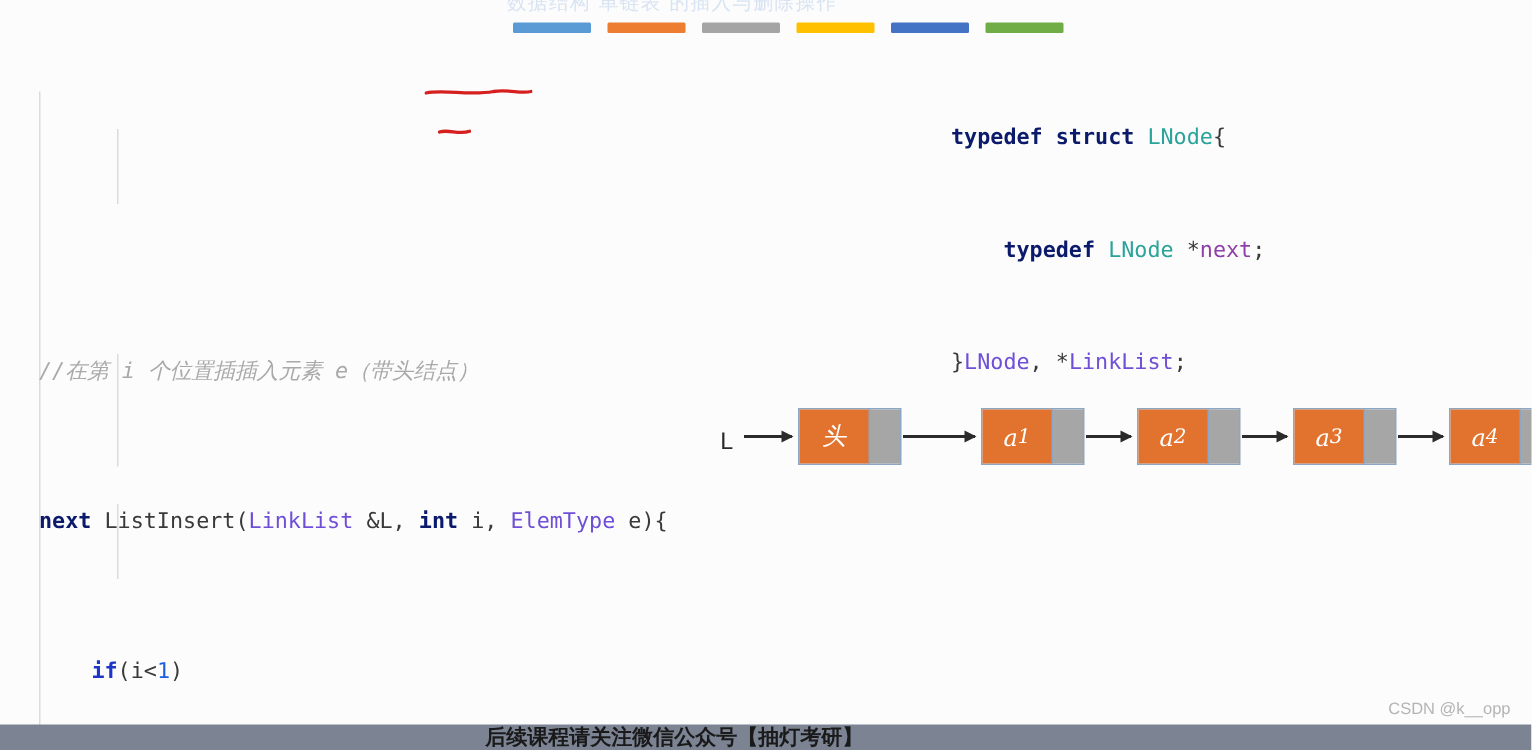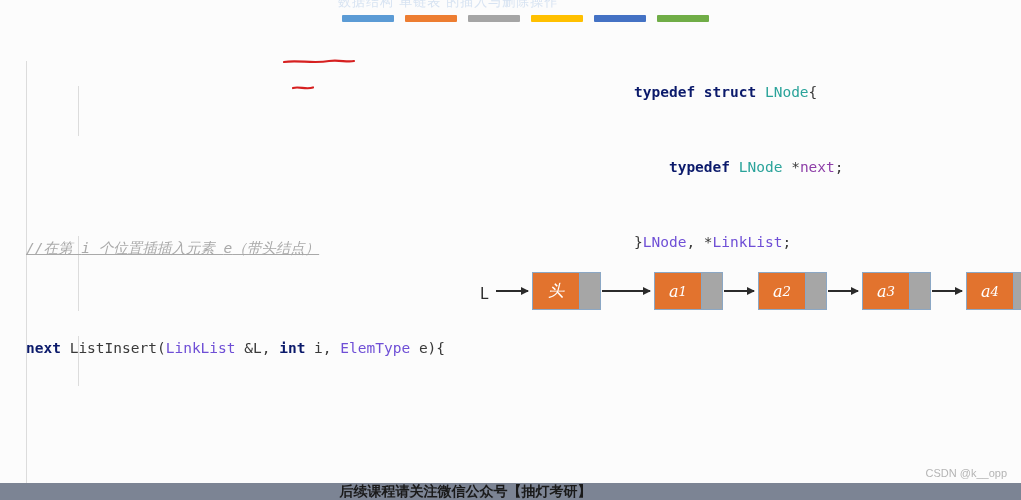--- a/index.html
+++ b/index.html
@@ -80,21 +80,21 @@
     position: relative;
   }
 
   
   .kw      { color: #0b1a6b; font-weight: bold; }        
   .kw2     { color: #1d36c8; font-weight: bold; }        
   .type    { color: #6f4fd6; }                            
   .type2   { color: #2aa39a; }                            
   .num     { color: #1a5fe0; }                            
   .mem     { color: #8e3fa8; }                            
-  .cmt     { color: #a9a9a9; font-style: italic; text-decoration: underline; }
+  .cmt     { color: #a9a9a9; font-style: italic; }
 
   
   .guide {
     position: absolute;
     width: 1px;
     background: #dcdcdc;
   }
 
   
   #red-underline-1 {
@@ -180,21 +180,20 @@
     position: absolute;
     left: 0;
     bottom: -1px;
     width: 899px;
     text-align: center;
     font-family: "DejaVu Sans", sans-serif;
     font-size: 14px;
     font-weight: bold;
     color: #1a1a1a;
     white-space: nowrap;
-    margin-left: 16px;
   }
   #watermark {
     position: absolute;
     right: 14px;
     bottom: 21px;
     font-family: "Liberation Sans", sans-serif;
     font-size: 11px;
     color: #b4b4b4;
     white-space: nowrap;
   }
@@ -220,20 +219,21 @@
 
     <div class="guide" style="left:0px;  top:25px;  height:440px;"></div>
     <div class="guide" style="left:52px; top:50px;  height:50px;"></div>
     <div class="guide" style="left:52px; top:200px; height:75px;"></div>
     <div class="guide" style="left:52px; top:300px; height:50px;"></div>
 
     <div class="line"><span class="cmt">//在第 <i>i</i> 个位置插插入元素 <i>e</i>（带头结点）</span></div>
 
     <div class="line"><span class="kw">next</span> ListInsert(<span class="type">LinkList</span> &amp;L, <span class="kw">int</span> i, <span class="type">ElemType</span> e){</div>
 
+    <div class="line">    <span class="kw2">if</span>(i&lt;<span class="num">1</span>)</div>
 
     
 
     
 
     
 
     
 
     

